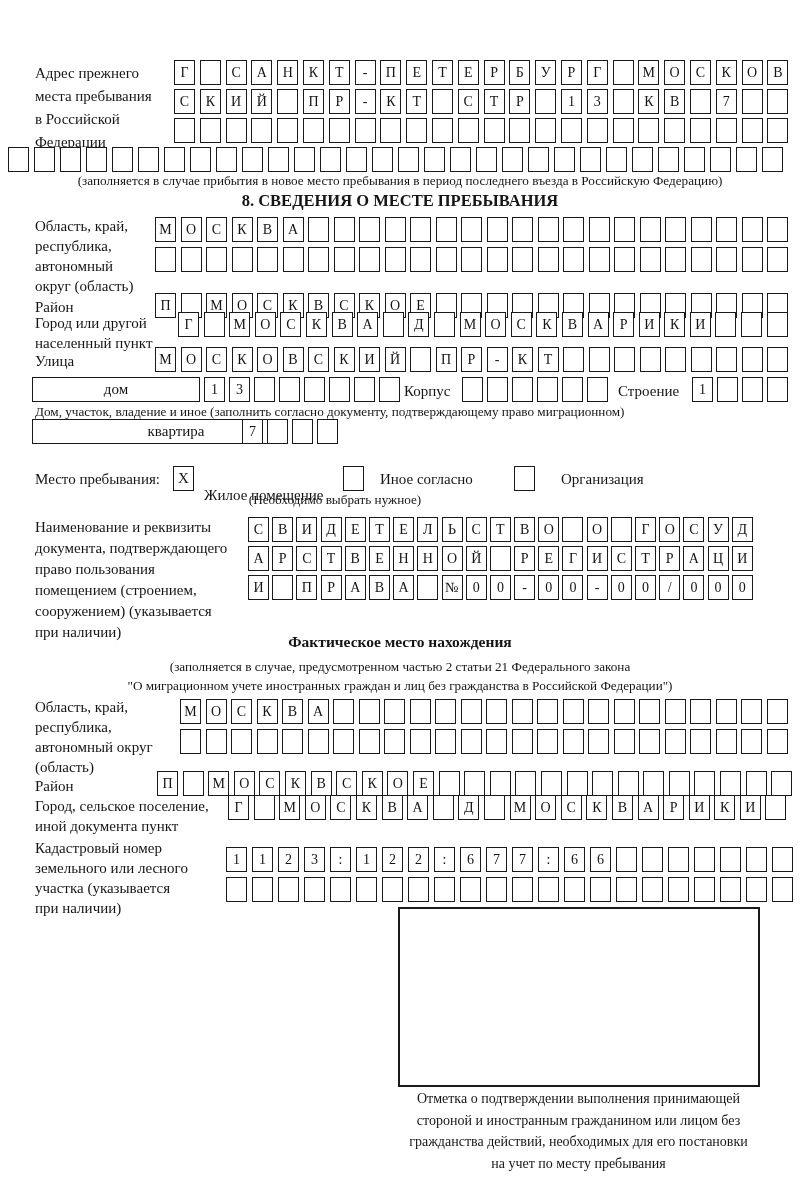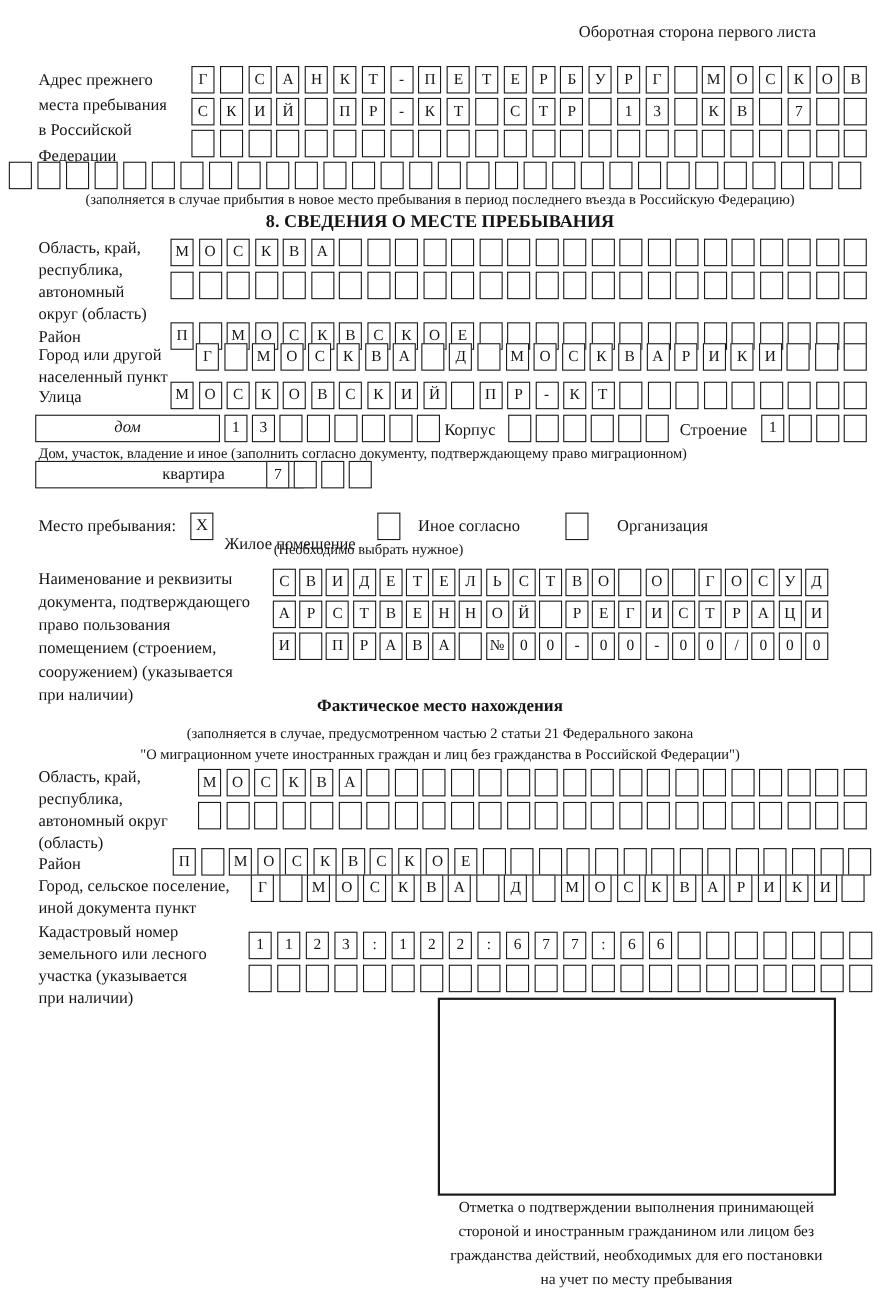--- a/index.html
+++ b/index.html
@@ -22,21 +22,20 @@
   .cb{position:absolute;width:21px;height:25px;border:1.6px solid #1a1a1a;display:flex;align-items:center;
         justify-content:center;font-size:15px;box-sizing:border-box;background:#fff;}
   .bigbox{position:absolute;border:2px solid #1a1a1a;background:#fff;}
   .corner{position:absolute;font-size:15px;text-align:right;}
 </style>
 </head>
 <body>
 
 <div id="form">
 
-  <div class="corner" style="left:0;top:22px;width:742px;">Оборотная сторона первого листа</div>
 
   <div class="lbl lh23" style="left:35px;top:62px;">Адрес прежнего
 места пребывания
 в Российской
 Федерации</div>
   <div class="cellrow" style="left:174px;top:60px;--g:4.8px;">
       <span class="cell">Г</span>
       <span class="cell"></span>
       <span class="cell">С</span>
       <span class="cell">А</span>
@@ -288,21 +287,21 @@
       <span class="cell"></span>
       <span class="cell"></span>
       <span class="cell"></span>
       <span class="cell"></span>
       <span class="cell"></span>
       <span class="cell"></span>
       <span class="cell"></span>
       <span class="cell"></span>
     </div>
 
-  <div class="widebox" style="left:32px;top:377px;width:168px;font-style:italic;">дом</div>
+  <div class="widebox" style="left:32px;top:377px;width:168px;">дом</div>
   <div class="cellrow" style="left:204px;top:377px;--g:4px;">
       <span class="cell">1</span>
       <span class="cell">3</span>
       <span class="cell"></span>
       <span class="cell"></span>
       <span class="cell"></span>
       <span class="cell"></span>
       <span class="cell"></span>
       <span class="cell"></span>
     </div>

